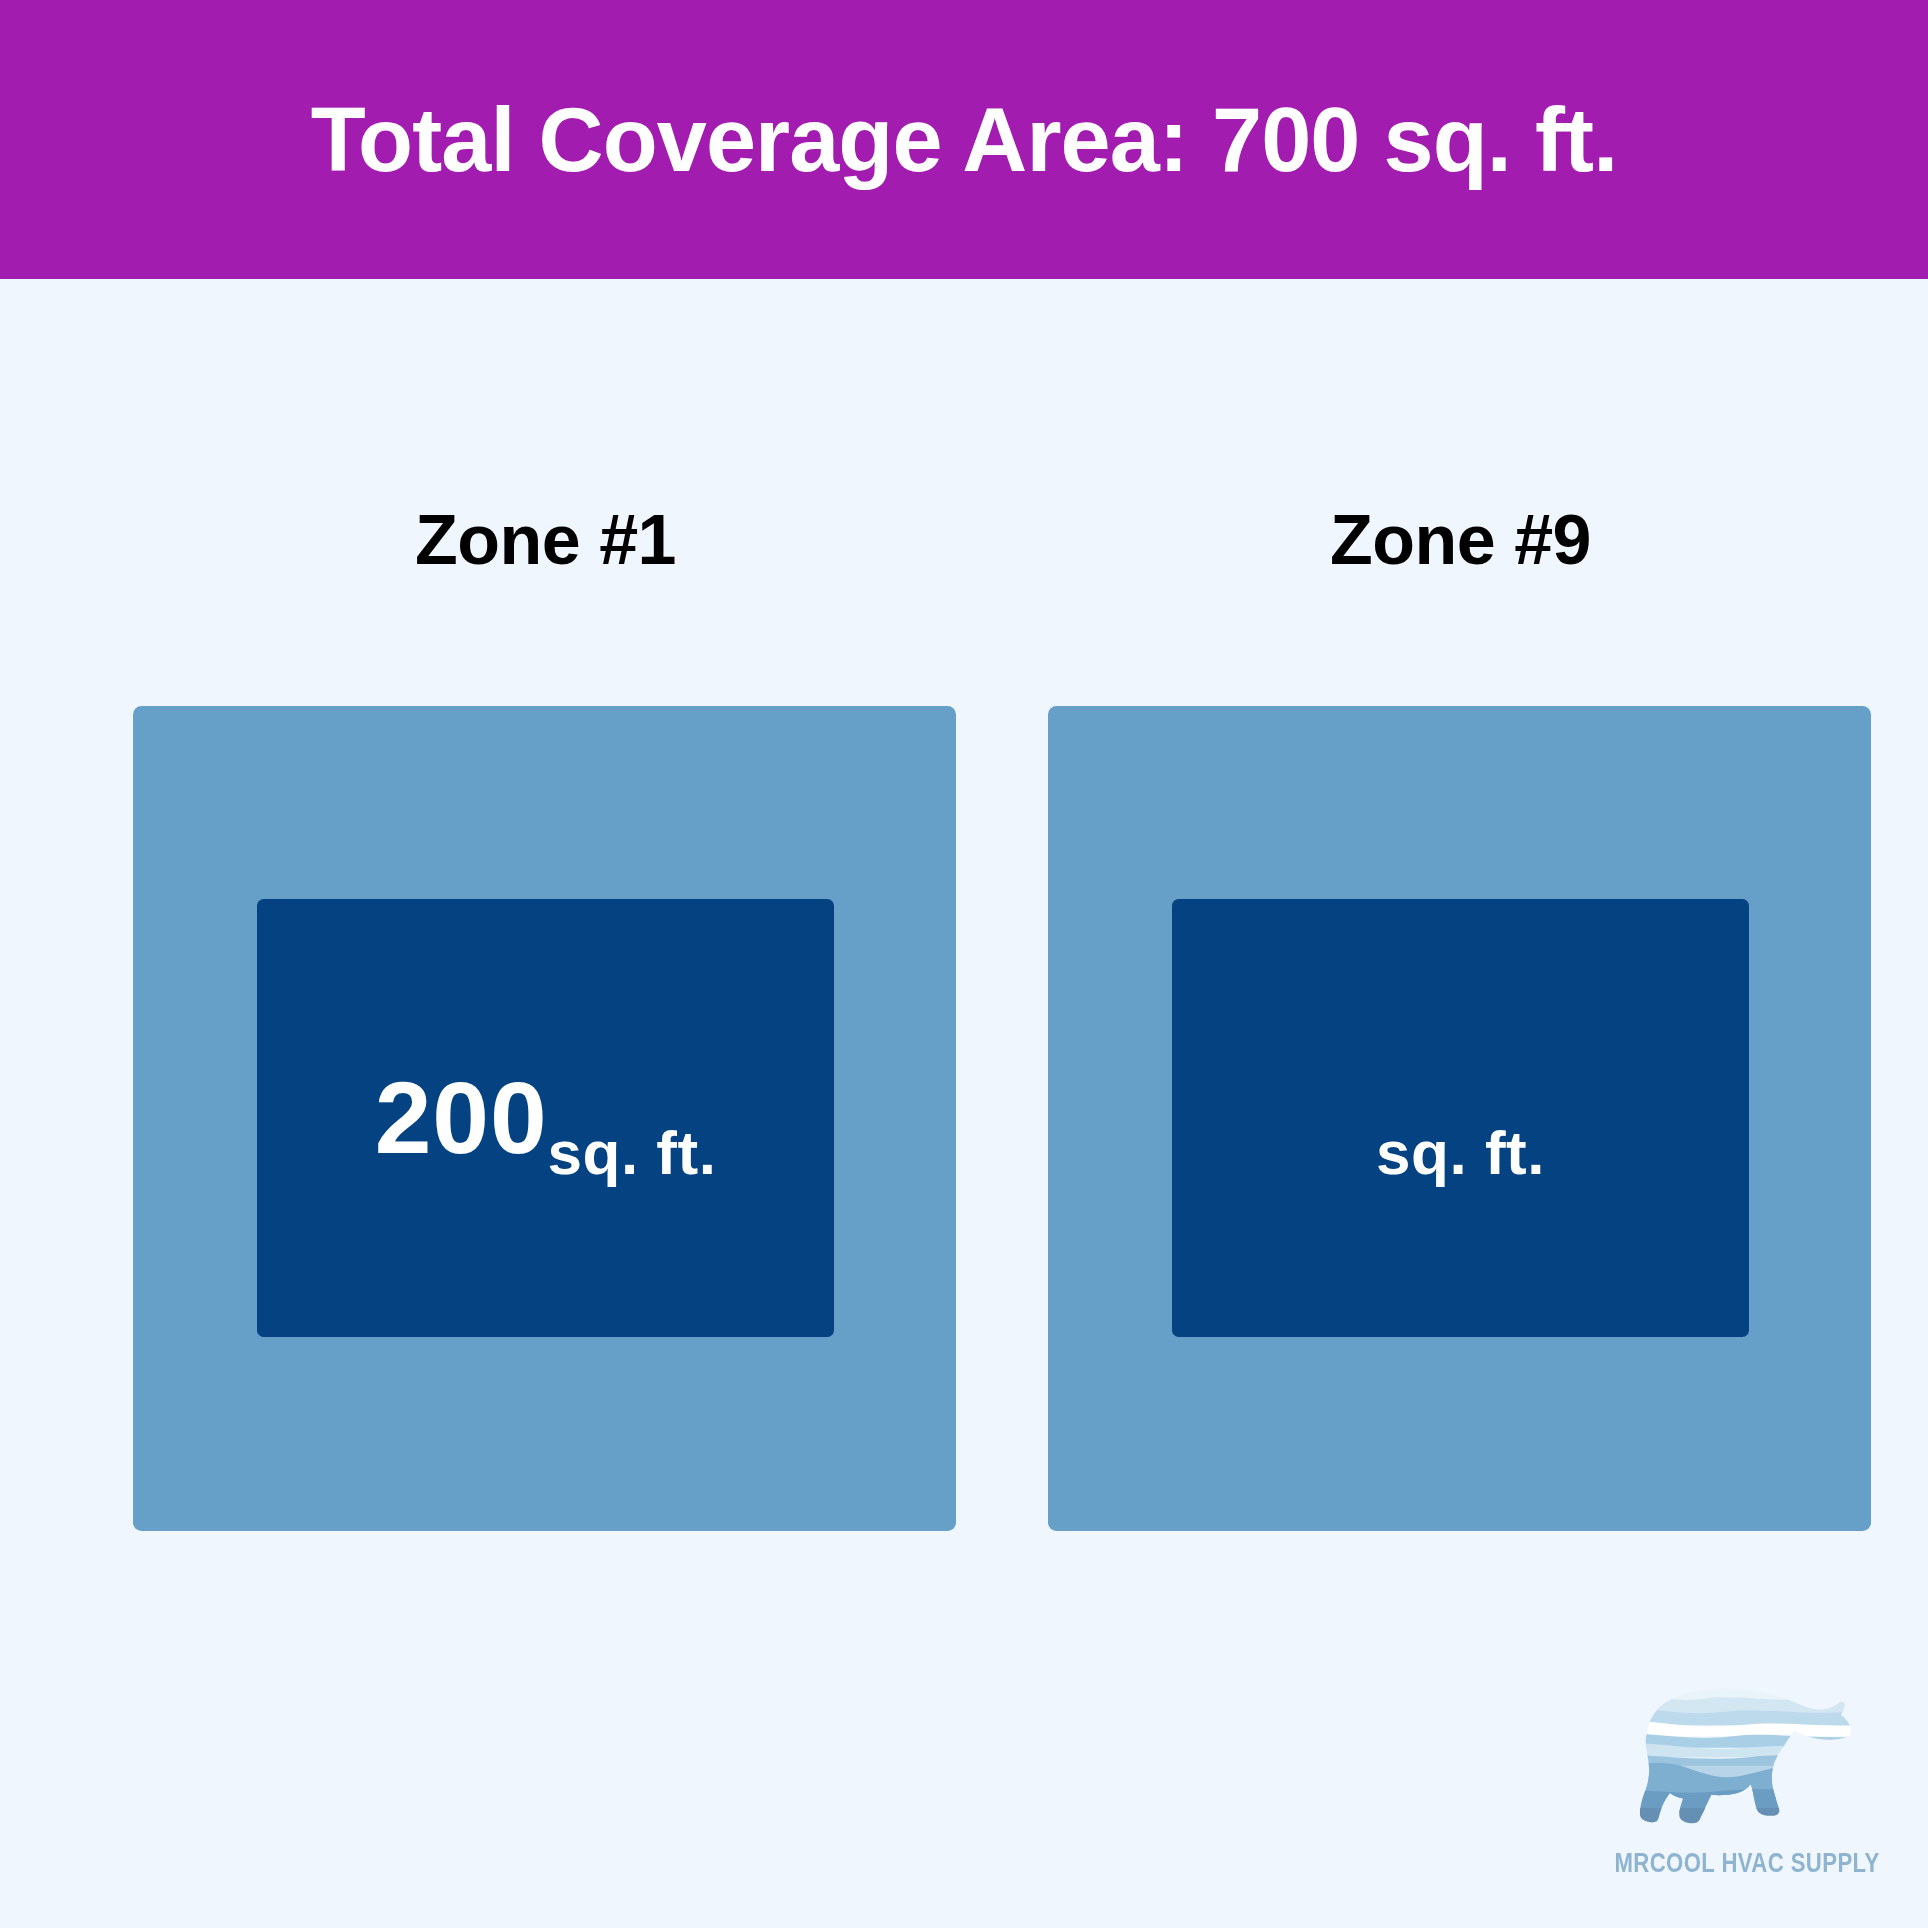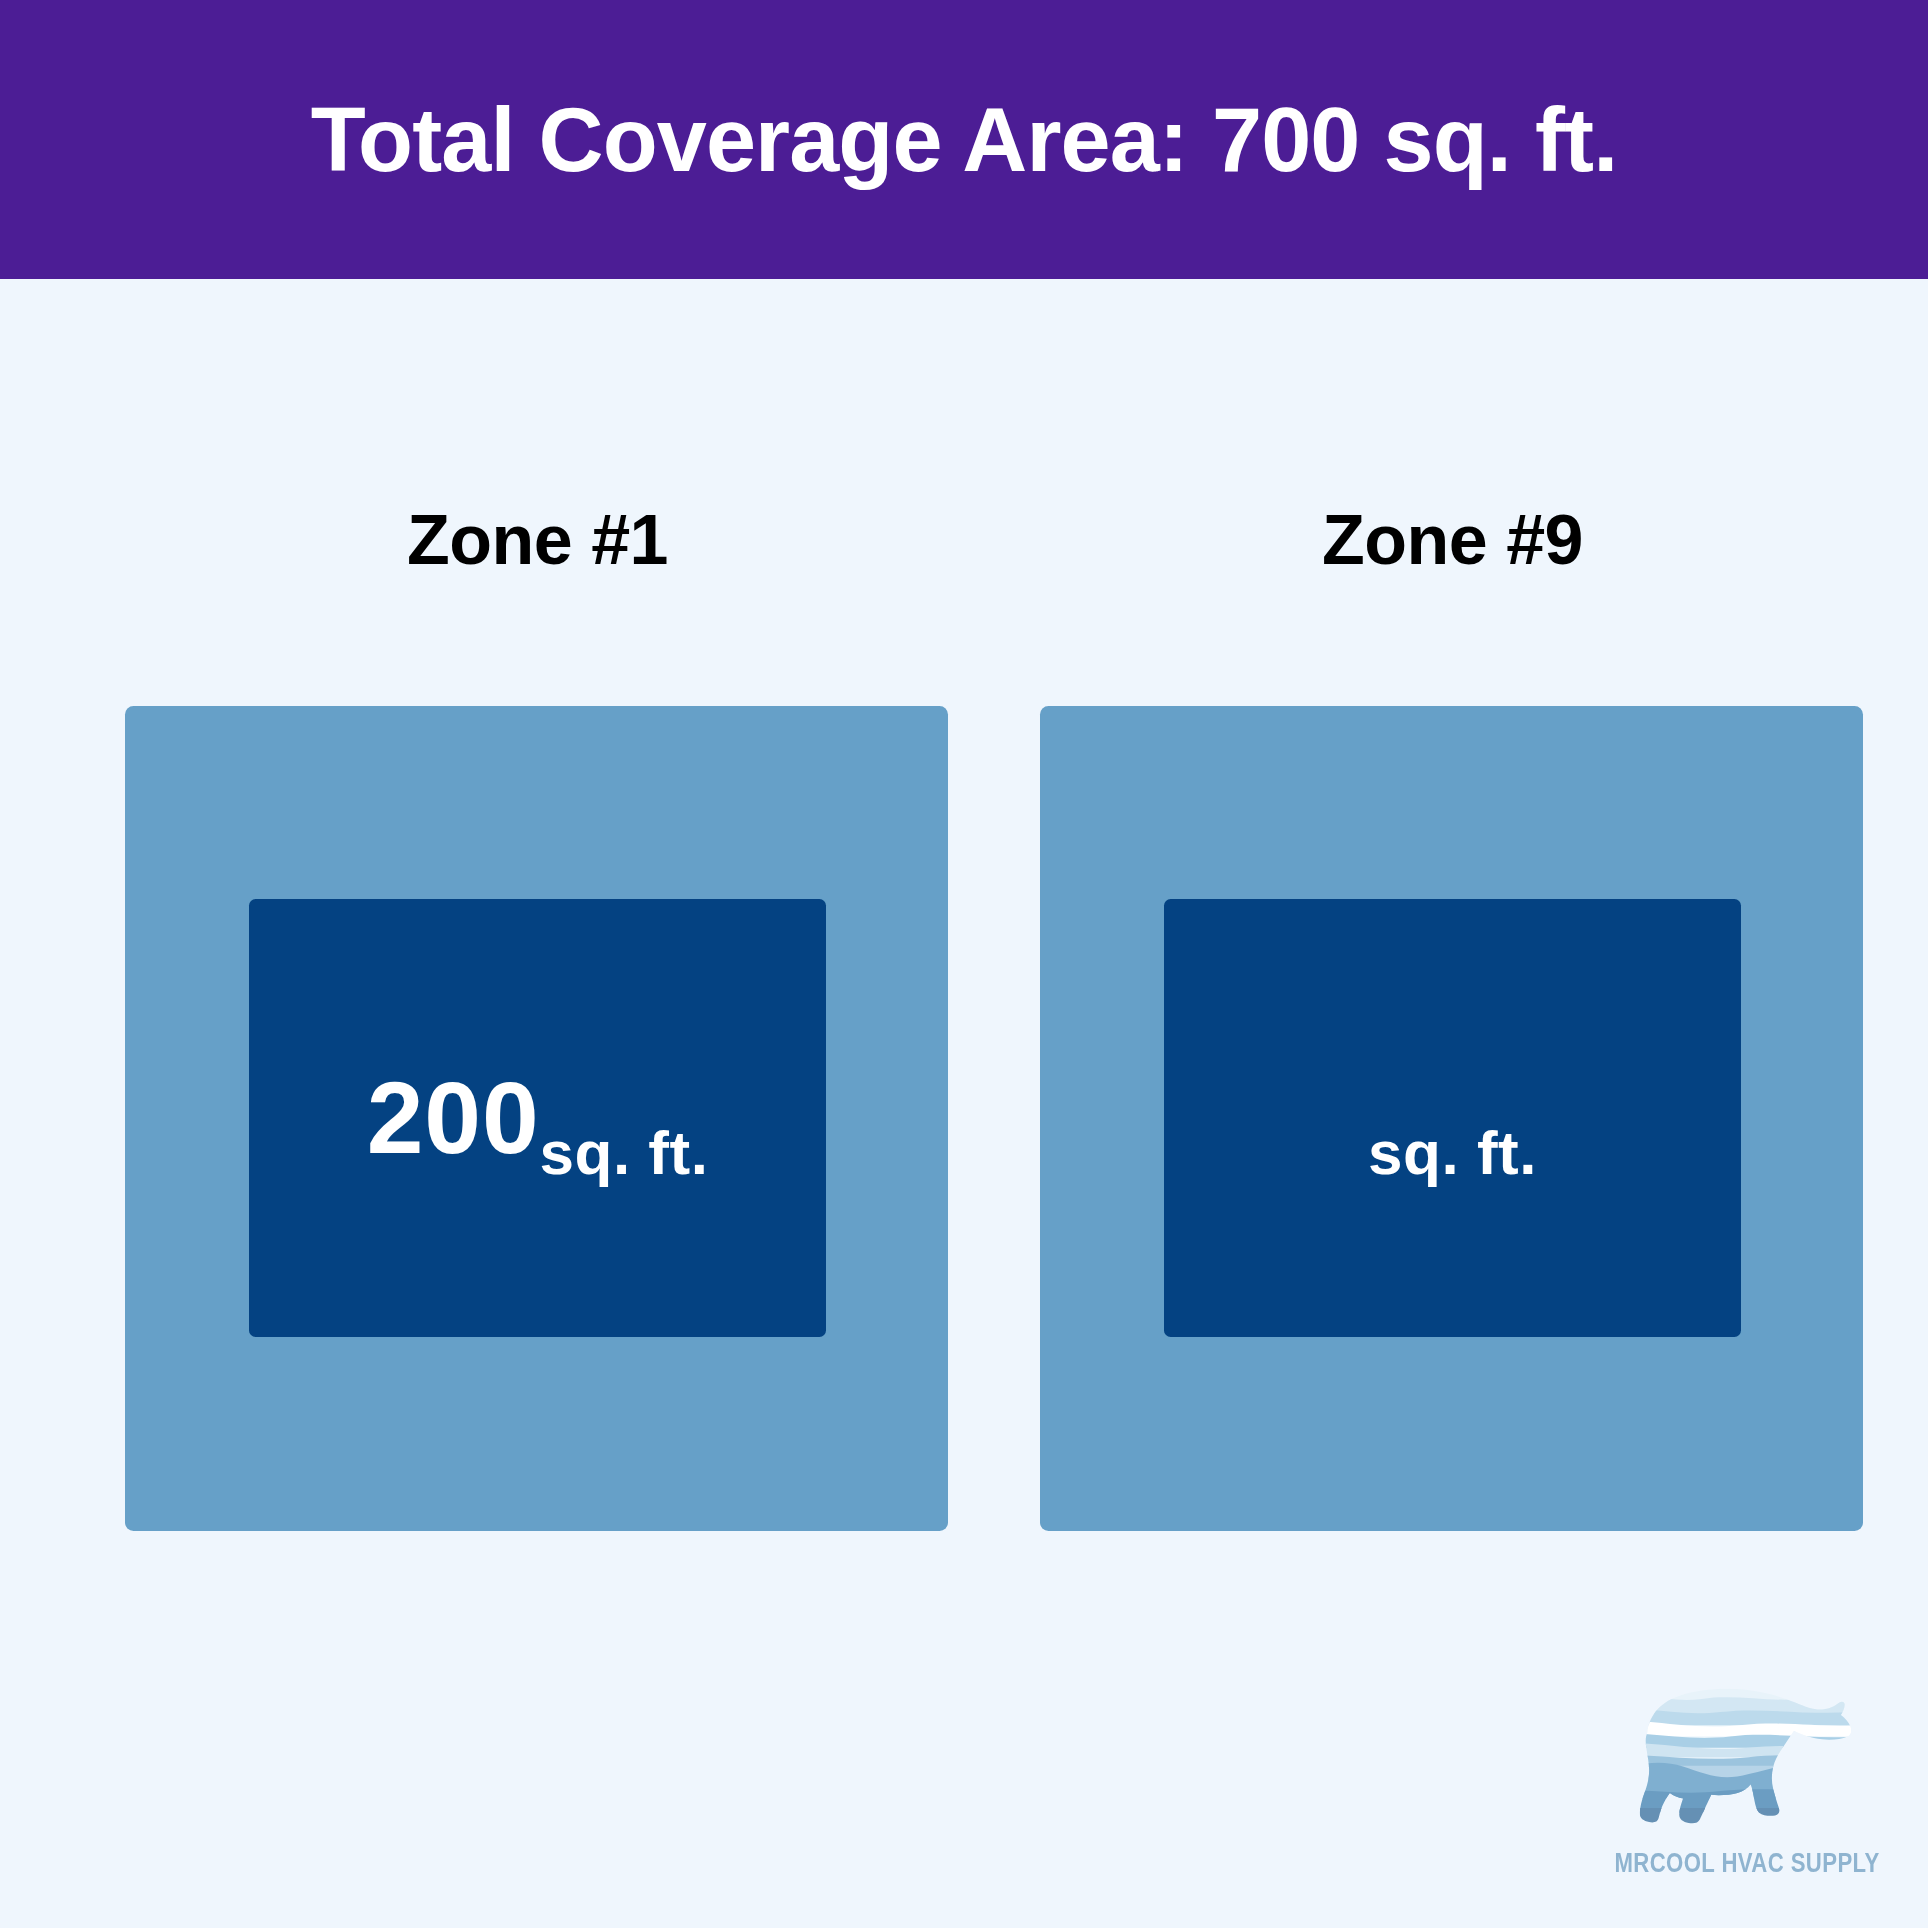--- a/index.html
+++ b/index.html
@@ -15,39 +15,39 @@
     position: relative;
   }
 
   
   .header-band {
     position: absolute;
     left: 0;
     top: 0;
     width: 1928px;
     height: 279px;
-    background: #4c1d95;
+    background: #a21caf;
     display: flex;
     align-items: center;
     justify-content: center;
   }
   .header-title {
     color: #ffffff;
     font-size: 90px;
     font-weight: bold;
     letter-spacing: -0.9px;
     line-height: 1;
     text-align: center;
     white-space: nowrap;
   }
 
   
   .zones {
     position: absolute;
-    left: 0;
+    left: 8px;
     top: 279px;
     width: 1604px;
     height: 1650px;
     padding-left: 10px;
   }
 
   .zone {
     position: absolute;
     top: 0;
     width: 825px;

